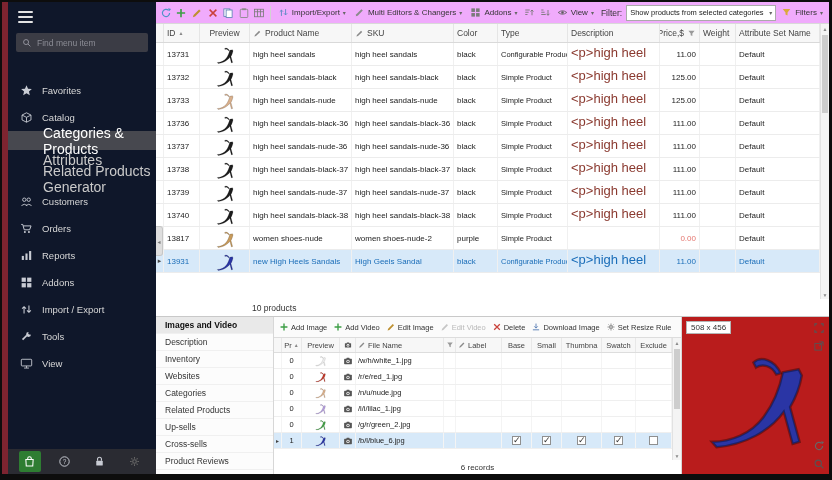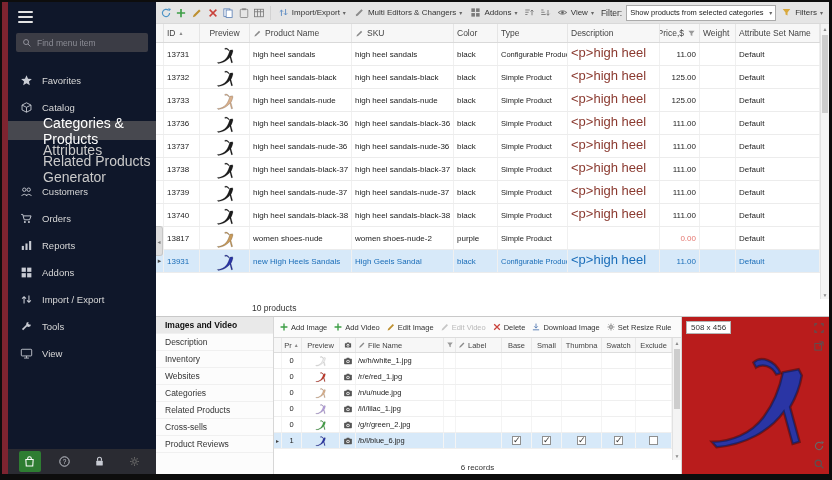--- a/index.html
+++ b/index.html
@@ -10,36 +10,36 @@
   .red-strip{flex:0 0 6px;background:#7d2430}
 
   
   .sidebar{flex:0 0 148px;background:#0f172a;color:#d8d8d8;display:flex;flex-direction:column;overflow:hidden}
   .hamburger{padding:6px 10px 2px}
   .hamburger i{display:block;width:15px;height:2px;background:#e3e3e3;margin:3px 0;border-radius:1px}
   .sb-search{margin:5px 8px;background:#3b3c45;border-radius:2px;height:19px;display:flex;align-items:center;padding:0 6px;gap:5px}
   .sb-search .icon-holder{width:10px;height:10px;color:#9b9ca6;flex:0 0 auto}
   .sb-search input{flex:1;background:transparent;border:none;outline:none;color:#cfcfcf;font-size:8.5px;min-width:0}
   .sb-search input::placeholder{color:#8b8c95}
-  .nav{margin-top:10px;flex:1;overflow:hidden}
+  .nav{margin-top:20px;flex:1;overflow:hidden}
   .nav-item{height:27px;display:flex;align-items:center;gap:9px;padding-left:12px;font-size:9.5px}
   .nav-item .icon-holder{width:13px;height:13px;color:#c9ccd4;flex:0 0 auto}
   .nav-sub{height:19px;display:flex;align-items:center;padding-left:35px;font-size:14px;color:#cacaca}
   .nav-sub.active{background:#47484f;color:#fff}
   .sb-footer{height:25px;background:#2a2b32;display:flex;align-items:center;justify-content:space-around;padding:0 4px}
   .sb-footer button{width:22px;height:21px;display:flex;align-items:center;justify-content:center;color:#c9ccd4}
   .sb-footer .icon-holder{width:13px;height:13px}
   .store-btn{background:#2e7d32;border-radius:2px;color:#fff !important}
 
   
   .main{flex:1;display:flex;flex-direction:column;min-width:0;position:relative;background:#fff}
   .collapse-handle{position:absolute;left:0;top:224px;width:7px;height:30px;background:#dedede;border:1px solid #c6c6c6;border-left:none;border-radius:0 3px 3px 0;font-size:6px;color:#777;display:flex;align-items:center;justify-content:center;z-index:5}
 
   
-  .toolbar{height:22px;display:flex;align-items:center;gap:2px;padding:0 3px;background:#e5e5e5;border-bottom:1px solid #d9d9d9;flex:0 0 auto;overflow:hidden}
+  .toolbar{height:22px;display:flex;align-items:center;gap:2px;padding:0 3px;background:#f0abfc;border-bottom:1px solid #d9d9d9;flex:0 0 auto;overflow:hidden}
   .tb{width:17px;height:17px;display:flex;align-items:center;justify-content:center;border-radius:2px}
   .tb .icon-holder{width:12px;height:12px}
   .sep{width:1px;height:14px;background:#d2d2d2;margin:0 2px}
   .menu-btn{display:flex;align-items:center;gap:3px;padding:0 3px;height:17px;font-size:8px;color:#333;white-space:nowrap}
   .menu-btn .icon-holder{width:11px;height:11px}
   .caret{font-size:6px;color:#666}
   .filter-label{font-size:8.5px;color:#333;margin-left:2px;white-space:nowrap}
   .select{flex:0 0 150px;height:16px;border:1px solid #ababab;background:#fff;display:flex;align-items:center;justify-content:space-between;padding:0 3px;font-size:7.5px;color:#222;margin-left:2px;overflow:hidden;white-space:nowrap}
 
   
@@ -665,20 +665,21 @@
     </div>
 
     <div class="bottom">
       <div class="tabs-pane" id="tabs-pane">
           <div class="tab active">Images and Video</div>
           <div class="tab">Description</div>
           <div class="tab">Inventory</div>
           <div class="tab">Websites</div>
           <div class="tab">Categories</div>
           <div class="tab">Related Products</div>
+          <div class="tab">Up-sells</div>
           <div class="tab">Cross-sells</div>
           <div class="tab">Product Reviews</div>
         </div>
 
       <div class="media-pane">
         <div class="media-toolbar">
           <button class="mbtn">
               <span data-icon="add-icon" class="icon-holder">
                 <svg viewBox="0 0 16 16">
                   <path d="M8 2.5 V13.5 M2.5 8 H13.5" stroke="currentColor" stroke-width="2.2" fill="none"></path>

